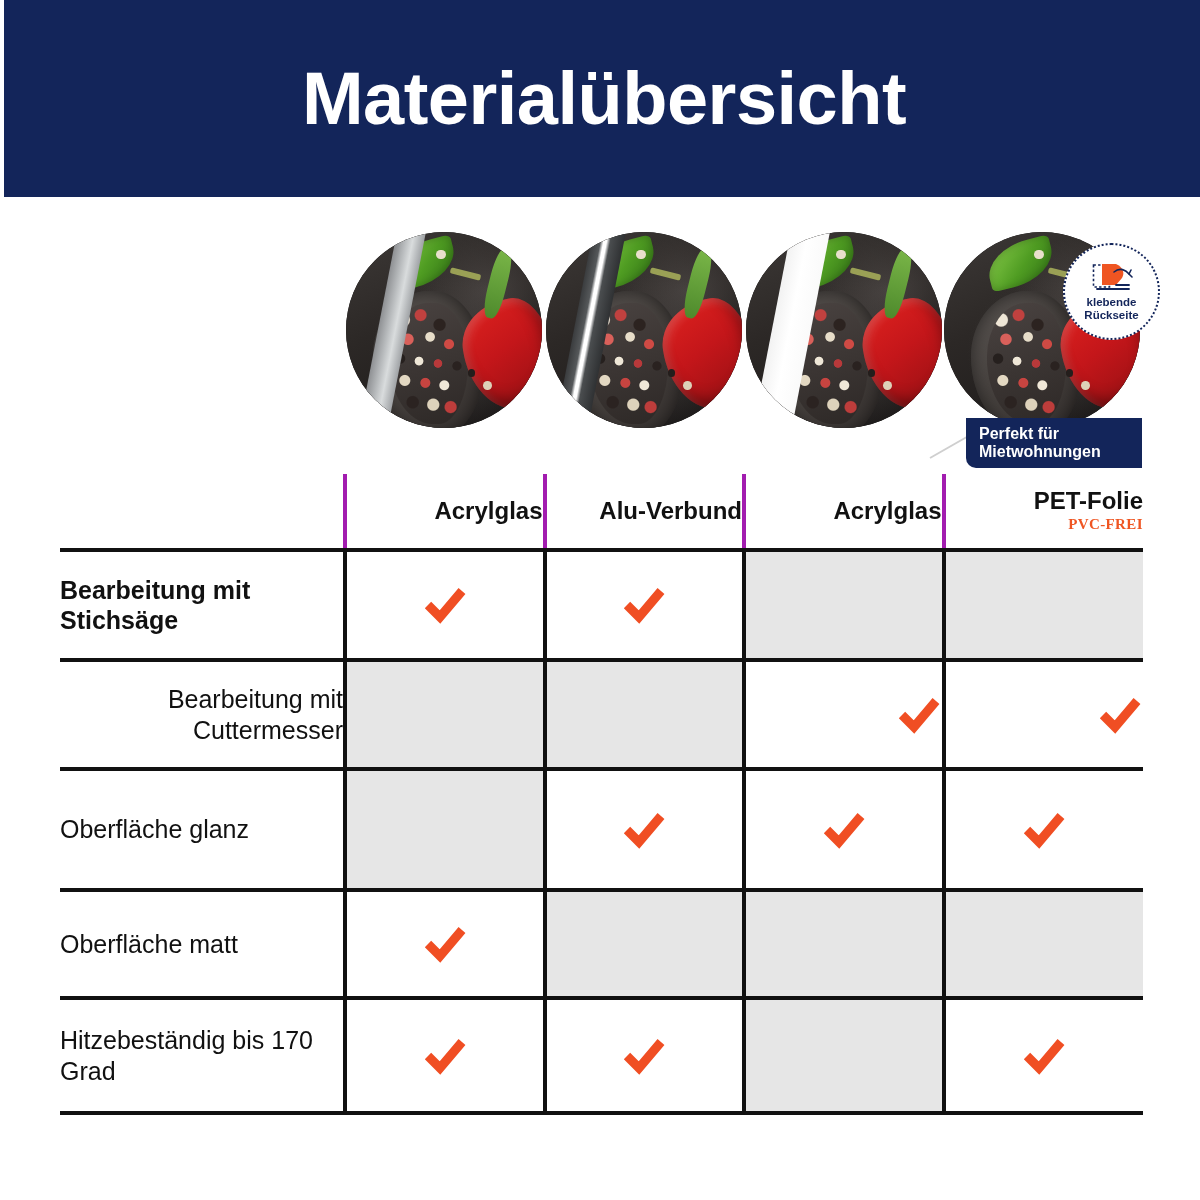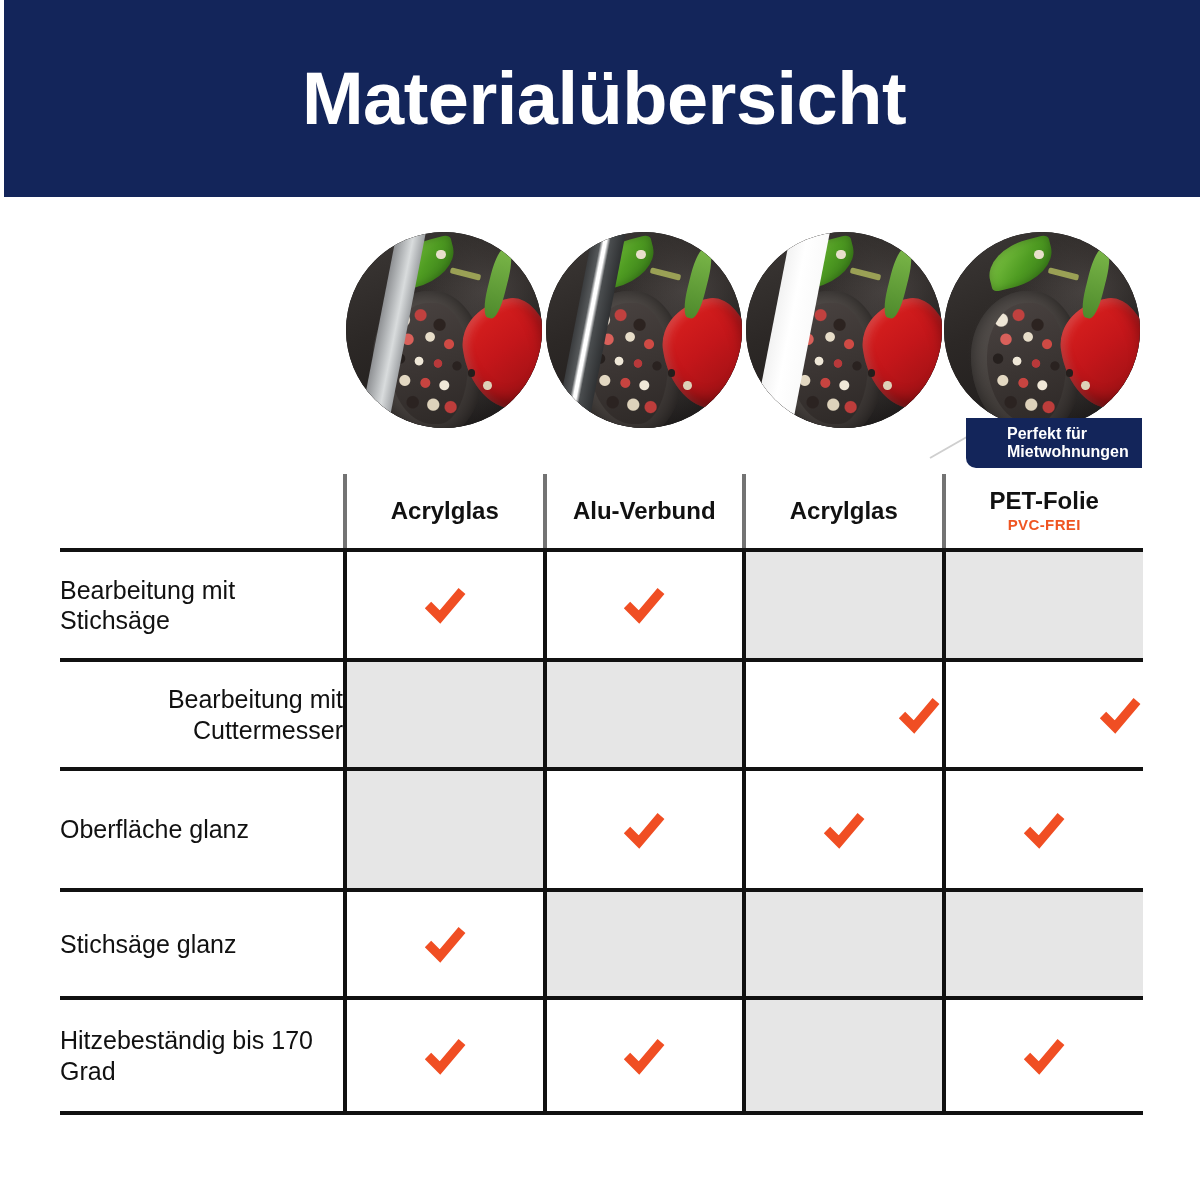--- a/index.html
+++ b/index.html
@@ -239,21 +239,20 @@
     box-sizing: border-box;
     z-index: 5;
   }
   .ribbon-line {
     color: #ffffff;
     font-size: 16px;
     font-weight: bold;
     line-height: 1.12;
     white-space: nowrap;
     font-family: "Liberation Sans", sans-serif;
-    margin-left: 28px;
   }
   .ribbon-tail {
     position: absolute;
     left: 928px;
     top: 432px;
     width: 46px;
     height: 28px;
     z-index: 4;
   }
 
@@ -277,61 +276,61 @@
     margin: 0;
   }
 
   
   .hdr-blank {
     border-bottom: 4px solid #111111;
     height: 74px;
   }
   .hdr-cell {
     height: 74px;
-    border-left: 4px solid #737373;
+    border-left: 4px solid #a21caf;
     border-bottom: 4px solid #111111;
-    text-align: center;
+    text-align: right;
     vertical-align: middle;
   }
   .hdr-name {
     font-size: 24px;
     font-weight: bold;
     color: #111111;
     line-height: 1.05;
     font-family: "Liberation Sans", sans-serif;
   }
   .hdr-sub {
     font-size: 15px;
     font-weight: bold;
     color: #ef5522;
     letter-spacing: 0.4px;
     line-height: 1.3;
     margin-top: 2px;
-    font-family: Liberation Sans, sans-serif;
+    font-family: Liberation Serif, serif;
   }
 
   
   .row-label {
     border-bottom: 4px solid #111111;
     padding: 0 0 0 16px;
     font-size: 25px;
     color: #111111;
     line-height: 1.22;
     vertical-align: middle;
     font-family: "Liberation Sans", sans-serif;
   }
   .cell {
     border-left: 4px solid #111111;
     border-bottom: 4px solid #111111;
     text-align: center;
     vertical-align: middle;
   }
   .cell.off { background: #e6e6e6; }
   .cell.on  { background: #ffffff; }
-  tr.r0 .row-label, tr.r0 .cell { height: 106px; }
+  tr.r0 .row-label, tr.r0 .cell { height: 106px; font-weight: bold; }
   tr.r1 .row-label, tr.r1 .cell { height: 105px; text-align: right; }
   tr.r2 .row-label, tr.r2 .cell { height: 117px; }
   tr.r3 .row-label, tr.r3 .cell { height: 104px; }
   tr.r4 .row-label, tr.r4 .cell { height: 111px; }
 
   .check { width: 46px; height: 40px; display: inline-block; vertical-align: middle; }
 </style>
 </head>
 <body>
 
@@ -413,20 +412,33 @@
 
   <svg class="ribbon-tail" viewBox="0 0 46 28">
     <path d="M2 26 L44 2" stroke="#cfcfcf" stroke-width="2" fill="none"></path>
   </svg>
 
   <div class="ribbon">
     <div class="ribbon-line">Perfekt für</div>
     <div class="ribbon-line">Mietwohnungen</div>
   </div>
 
+  <div class="sticker-badge">
+    <svg class="sticker-icon" viewBox="0 0 42 32">
+      <rect x="2.5" y="3" width="16" height="22" fill="none" stroke="#13255a" stroke-width="1.6" stroke-dasharray="2.4 2.2"></rect>
+      <path d="M11 2 h14 v21 h-14 z" fill="#ef5522"></path>
+      <path d="M25 2 c7 3 9 9 6 14 l-6 7 z" fill="#ef5522"></path>
+      <path d="M25 23 h13" stroke="#13255a" stroke-width="1.8" fill="none" stroke-linecap="round"></path>
+      <path d="M23 10 c6 -5 12 -2 15 2" stroke="#13255a" stroke-width="1.6" fill="none" stroke-linecap="round"></path>
+      <path d="M38 12 l2 -4 M38 12 l3 3" stroke="#13255a" stroke-width="1.6" fill="none" stroke-linecap="round"></path>
+      <path d="M6 27 h32" stroke="#13255a" stroke-width="1.8" fill="none" stroke-linecap="round"></path>
+    </svg>
+    <div class="sticker-text">klebende</div>
+    <div class="sticker-text">Rückseite</div>
+  </div>
 
   <div class="table">
     <table class="matrix">
       <colgroup>
         <col class="labelcol">
           <col class="datacol">
           <col class="datacol">
           <col class="datacol">
           <col class="datacol">
       </colgroup>
@@ -496,21 +508,21 @@
               </svg>
           </td>
           <td class="cell on">
             <svg class="check" viewBox="0 0 46 40">
                 <path d="M6 20 L18 32 L40 6" stroke="#f04e23" stroke-width="9" fill="none" stroke-linecap="butt" stroke-linejoin="miter"></path>
               </svg>
           </td>
         </tr>
 
         <tr class="r3">
-          <td class="row-label">Stichsäge glanz</td>
+          <td class="row-label">Oberfläche matt</td>
           <td class="cell on">
             <svg class="check" viewBox="0 0 46 40">
                 <path d="M6 20 L18 32 L40 6" stroke="#f04e23" stroke-width="9" fill="none" stroke-linecap="butt" stroke-linejoin="miter"></path>
               </svg>
           </td>
           <td class="cell off"></td>
           <td class="cell off"></td>
           <td class="cell off"></td>
         </tr>
 

